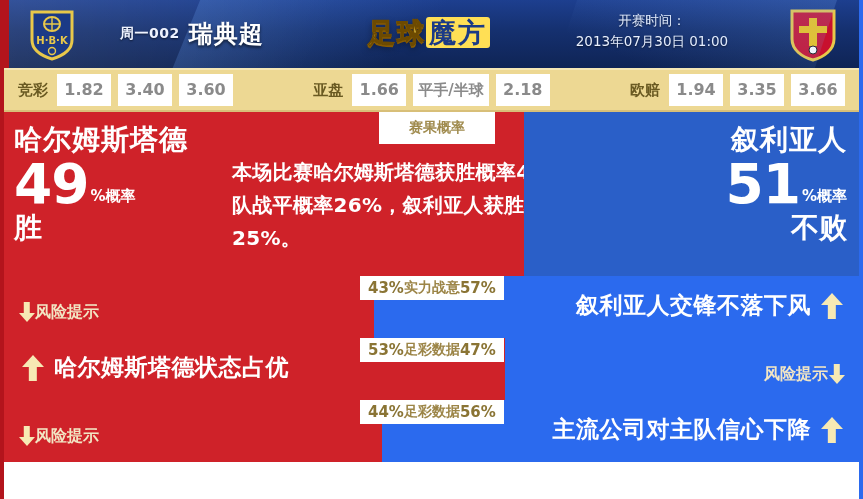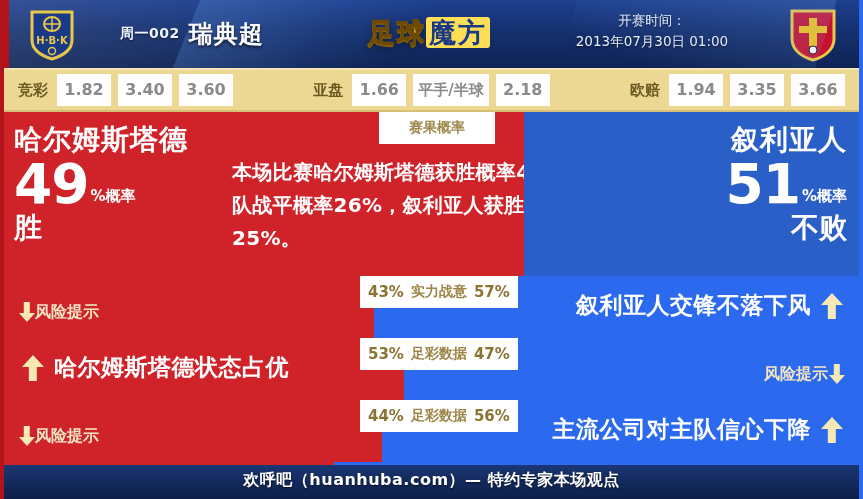--- a/index.html
+++ b/index.html
@@ -105,22 +105,22 @@
     position:absolute;left:375px;top:0;width:116px;height:32px;
     background:#fff;color:#a08b4e;font-size:14px;font-weight:bold;
     display:flex;align-items:center;justify-content:center;z-index:6;
   }
 
   
   .cmp-row{position:relative;height:62px;width:100%;display:flex;overflow:visible;}
   .cmp-left{background:#cf2229;height:100%;position:relative;}
   .cmp-right{background:#2b6aee;height:100%;flex:1;position:relative;}
   .cmp-badge{
-    position:absolute;top:0;left:356px;height:32px;background:#fff;
-    display:flex;align-items:center;gap:7px;padding:0 8px;box-sizing:border-box;
+    position:absolute;top:0;left:356px;height:24px;background:#fff;
+    display:flex;align-items:center;padding:0 8px;box-sizing:border-box;
     z-index:8;white-space:nowrap;
   }
   .cmp-badge .bp{color:#8a7434;font-size:15px;font-weight:bold;}
   .cmp-badge .bt{color:#9c8547;font-size:14px;font-weight:bold;}
   .msg{
     position:absolute;color:#fff;font-size:23px;font-weight:bold;
     display:flex;align-items:center;gap:10px;letter-spacing:.5px;
   }
   .msg.left{left:18px;top:14px;}
   .msg.right{right:16px;top:14px;}
@@ -273,21 +273,21 @@
       </div>
     </div>
     <div class="cmp-badge">
       <span class="bp">43%</span>
       <span class="bt">实力战意</span>
       <span class="bp">57%</span>
     </div>
   </div>
 
   <div class="cmp-row">
-    <div class="cmp-left" style="width:400px">
+    <div class="cmp-left" style="width:501px">
       <div class="msg left">
         <span class="arrow up">
             <i class="stem"></i>
             <i class="head"></i>
           </span>
         <span>哈尔姆斯塔德状态占优</span>
       </div>
     </div>
     <div class="cmp-right">
       <div class="risk right">
@@ -324,21 +324,14 @@
           </span>
       </div>
     </div>
     <div class="cmp-badge">
       <span class="bp">44%</span>
       <span class="bt">足彩数据</span>
       <span class="bp">56%</span>
     </div>
   </div>
 
-  <div class="footer">
-    <div class="footer-strip">
-      <div class="fs-red"></div>
-      <div class="fs-blue"></div>
-    </div>
-    <span class="footer-text">欢呼吧（huanhuba.com）— 特约专家本场观点</span>
-  </div>
 
 </div>
 
 </body></html>

